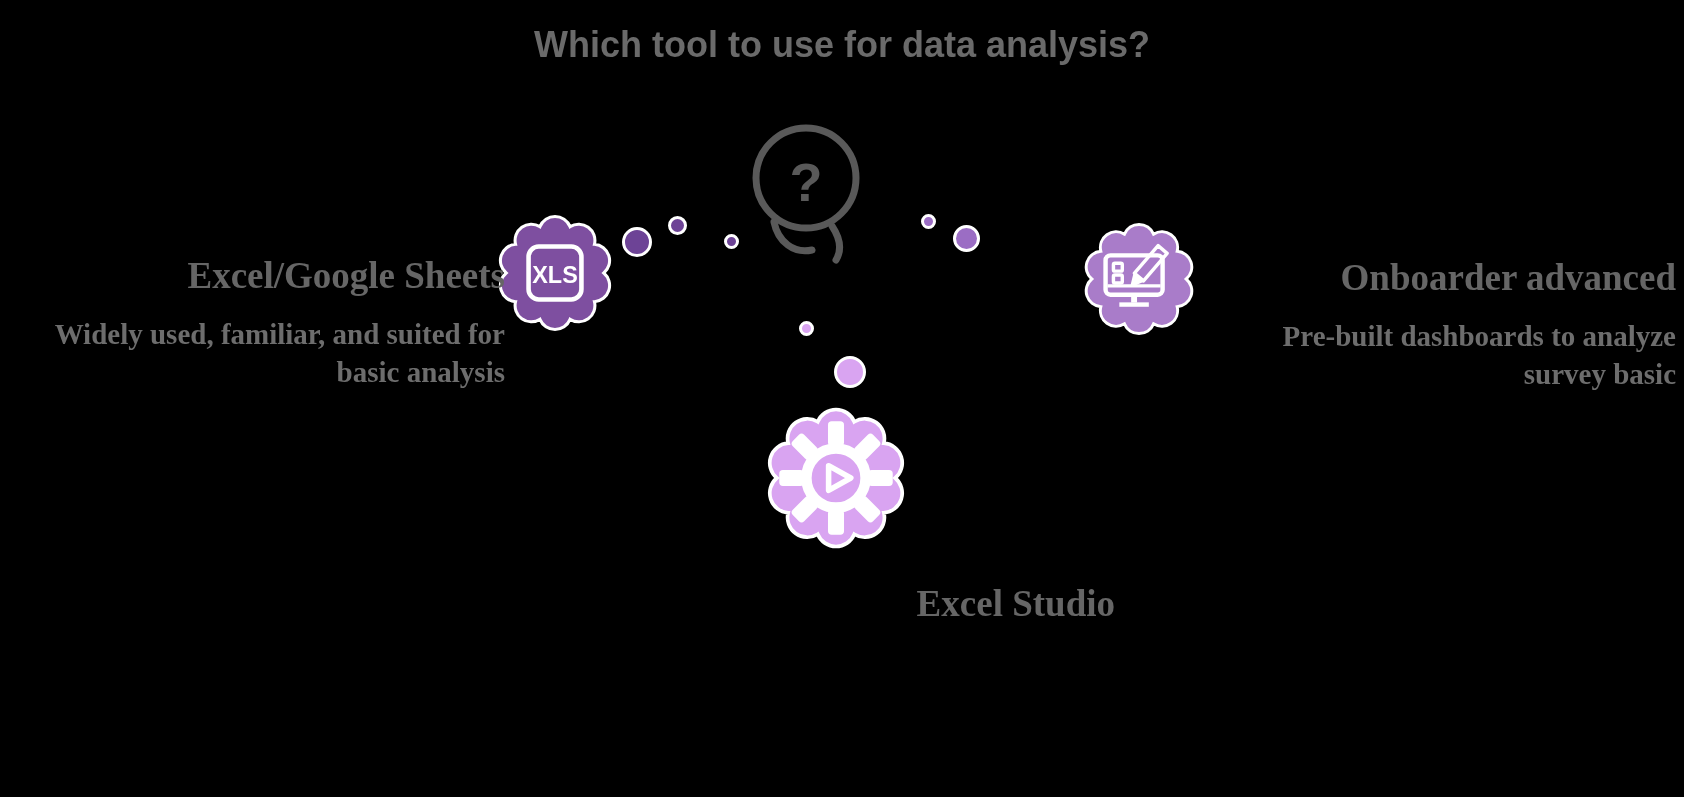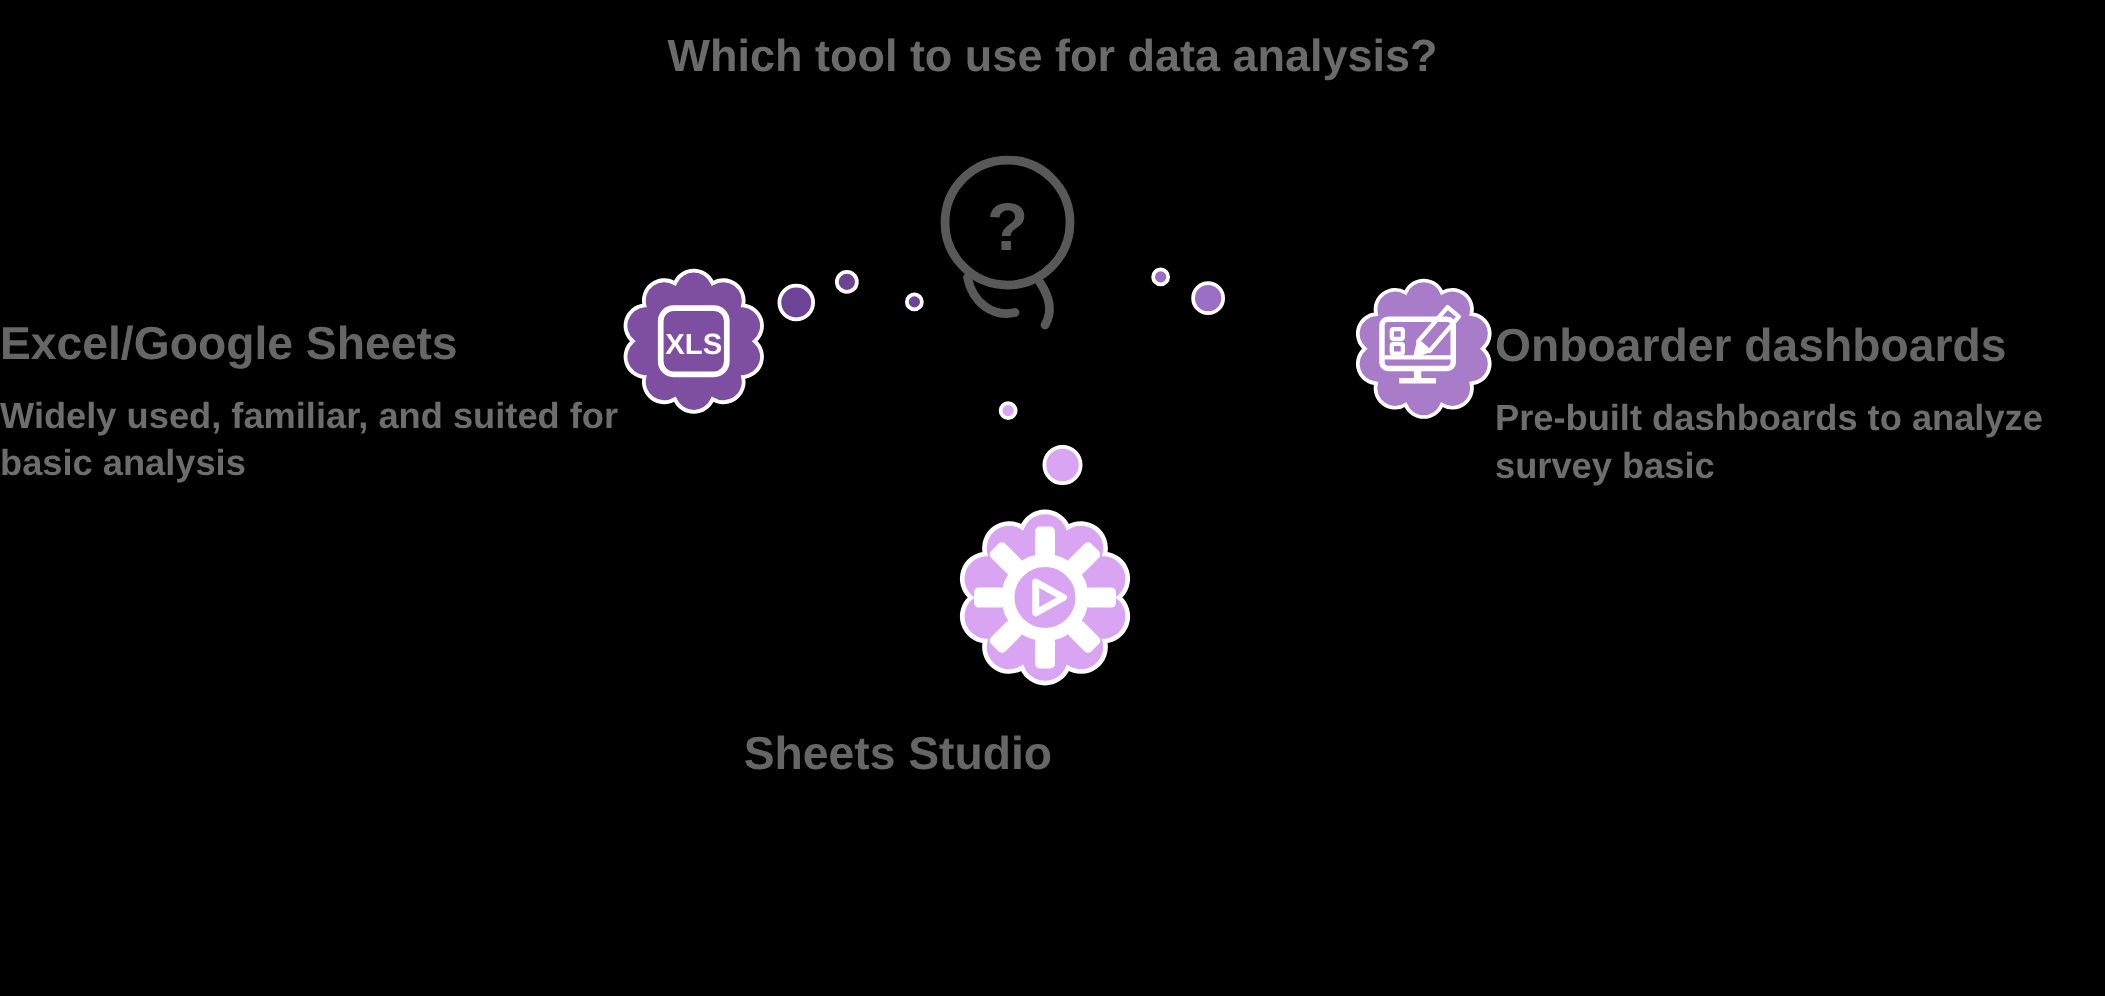--- a/index.html
+++ b/index.html
@@ -39,21 +39,21 @@
   .dot-right{background:var(--right_dot);}
   .dot-bottom{background:var(--bottom_dot);}
   .dot-l1{left:622px;top:227px;width:30px;height:30px;}
   .dot-l2{left:668px;top:216px;width:19px;height:19px;}
   .dot-l3{left:724px;top:234px;width:15px;height:15px;}
   .dot-r1{left:921px;top:214px;width:15px;height:15px;}
   .dot-r2{left:953px;top:225px;width:27px;height:27px;}
   .dot-b1{left:799px;top:321px;width:15px;height:15px;}
   .dot-b2{left:834px;top:356px;width:32px;height:32px;}
   
-  .txt{position:absolute;text-align:left;}
+  .txt{position:absolute;text-align:right;font-family:Liberation Serif, serif;}
   .txt h2{
     margin:0 0 18px 0;
     font-size:37px;font-weight:700;
     color:var(--heading_text);
   }
   .txt p{
     margin:0;
     font-size:29px;font-weight:700;line-height:1.32;
     color:var(--body_text);
   }
@@ -104,21 +104,21 @@
       <line x1="28" y1="67" x2="82" y2="67" stroke="var(--halo)" stroke-width="3.5"></line>
       <rect x="34" y="44" width="9" height="8" rx="1.5" fill="none" stroke="var(--halo)" stroke-width="3.5"></rect>
       <rect x="34" y="56" width="9" height="8" rx="1.5" fill="none" stroke="var(--halo)" stroke-width="3.5"></rect>
       <line x1="55" y1="76" x2="55" y2="84" stroke="var(--halo)" stroke-width="6"></line>
       <line x1="40" y1="86" x2="70" y2="86" stroke="var(--halo)" stroke-width="4.5"></line>
       <polygon points="79.4,26.1 88.6,33.9 64.6,61.9 55.4,54.1" fill="none" stroke="var(--halo)" stroke-width="3.5" stroke-linejoin="round"></polygon>
       <polygon points="55.4,54.1 64.6,61.9 52.2,67.1" fill="var(--halo)" stroke="var(--halo)" stroke-width="2" stroke-linejoin="round"></polygon>
     </svg>
   </div>
   <div class="txt txt-right">
-    <h2>Onboarder dashboards</h2>
+    <h2>Onboarder advanced</h2>
     <p>Pre-built dashboards to analyze survey basic</p>
   </div>
 
   <div class="blob blob-gear">
     <svg width="152" height="148" viewBox="0 0 120 120">
       <path class="blob-shape" d="M108 60 A16 16 0 0 1 98.8 88.2 A16 16 0 0 1 74.8 105.6 A16 16 0 0 1 45.2 105.6 A16 16 0 0 1 21.2 88.2 A16 16 0 0 1 12 60 A16 16 0 0 1 21.2 31.8 A16 16 0 0 1 45.2 14.4 A16 16 0 0 1 74.8 14.4 A16 16 0 0 1 98.8 31.8 A16 16 0 0 1 108 60 Z"></path>
       <g fill="var(--halo)">
         <rect x="53.5" y="14" width="13" height="20" rx="3" transform="rotate(0 60 60)"></rect>
         <rect x="53.5" y="14" width="13" height="20" rx="3" transform="rotate(45 60 60)"></rect>
         <rect x="53.5" y="14" width="13" height="20" rx="3" transform="rotate(90 60 60)"></rect>
@@ -126,16 +126,16 @@
         <rect x="53.5" y="14" width="13" height="20" rx="3" transform="rotate(180 60 60)"></rect>
         <rect x="53.5" y="14" width="13" height="20" rx="3" transform="rotate(225 60 60)"></rect>
         <rect x="53.5" y="14" width="13" height="20" rx="3" transform="rotate(270 60 60)"></rect>
         <rect x="53.5" y="14" width="13" height="20" rx="3" transform="rotate(315 60 60)"></rect>
       </g>
       <circle cx="60" cy="60" r="24" fill="var(--bottom_blob)" stroke="var(--halo)" stroke-width="8.5"></circle>
       <path d="M54 50 L72 60 L54 70 Z" fill="none" stroke="var(--halo)" stroke-width="4.5" stroke-linejoin="round"></path>
     </svg>
   </div>
   <div class="txt txt-bottom">
-    <h2>Sheets Studio</h2>
+    <h2>Excel Studio</h2>
   </div>
 
 </div>
 
 </body></html>

